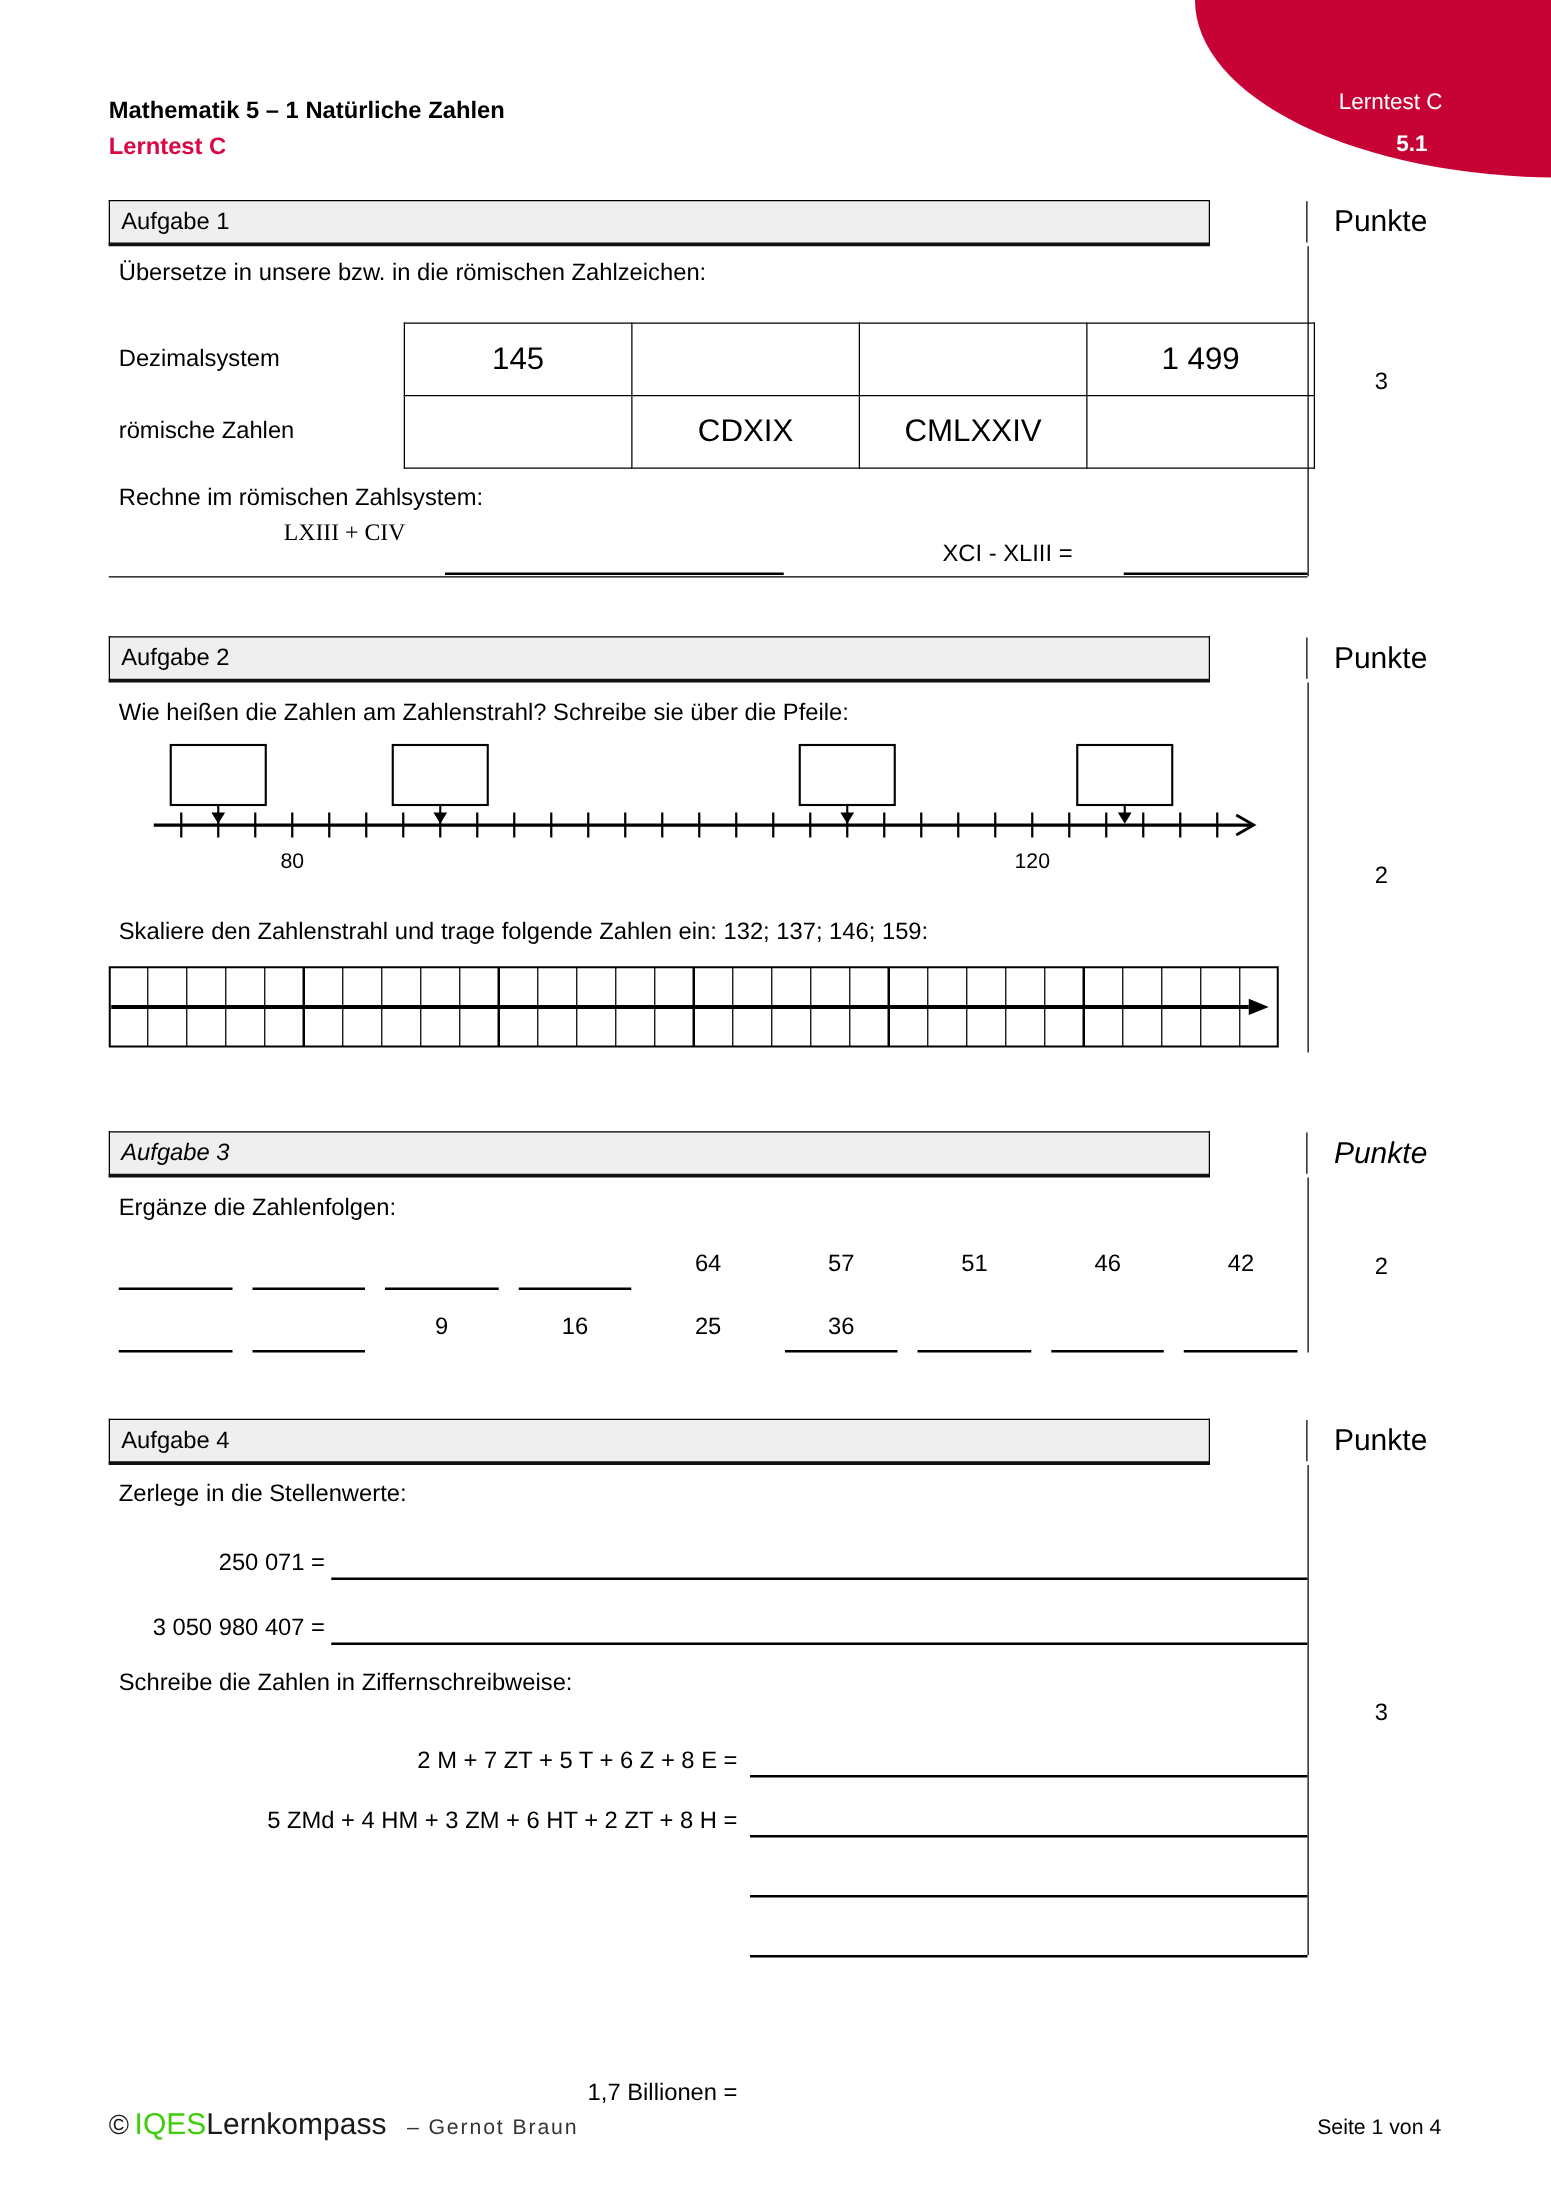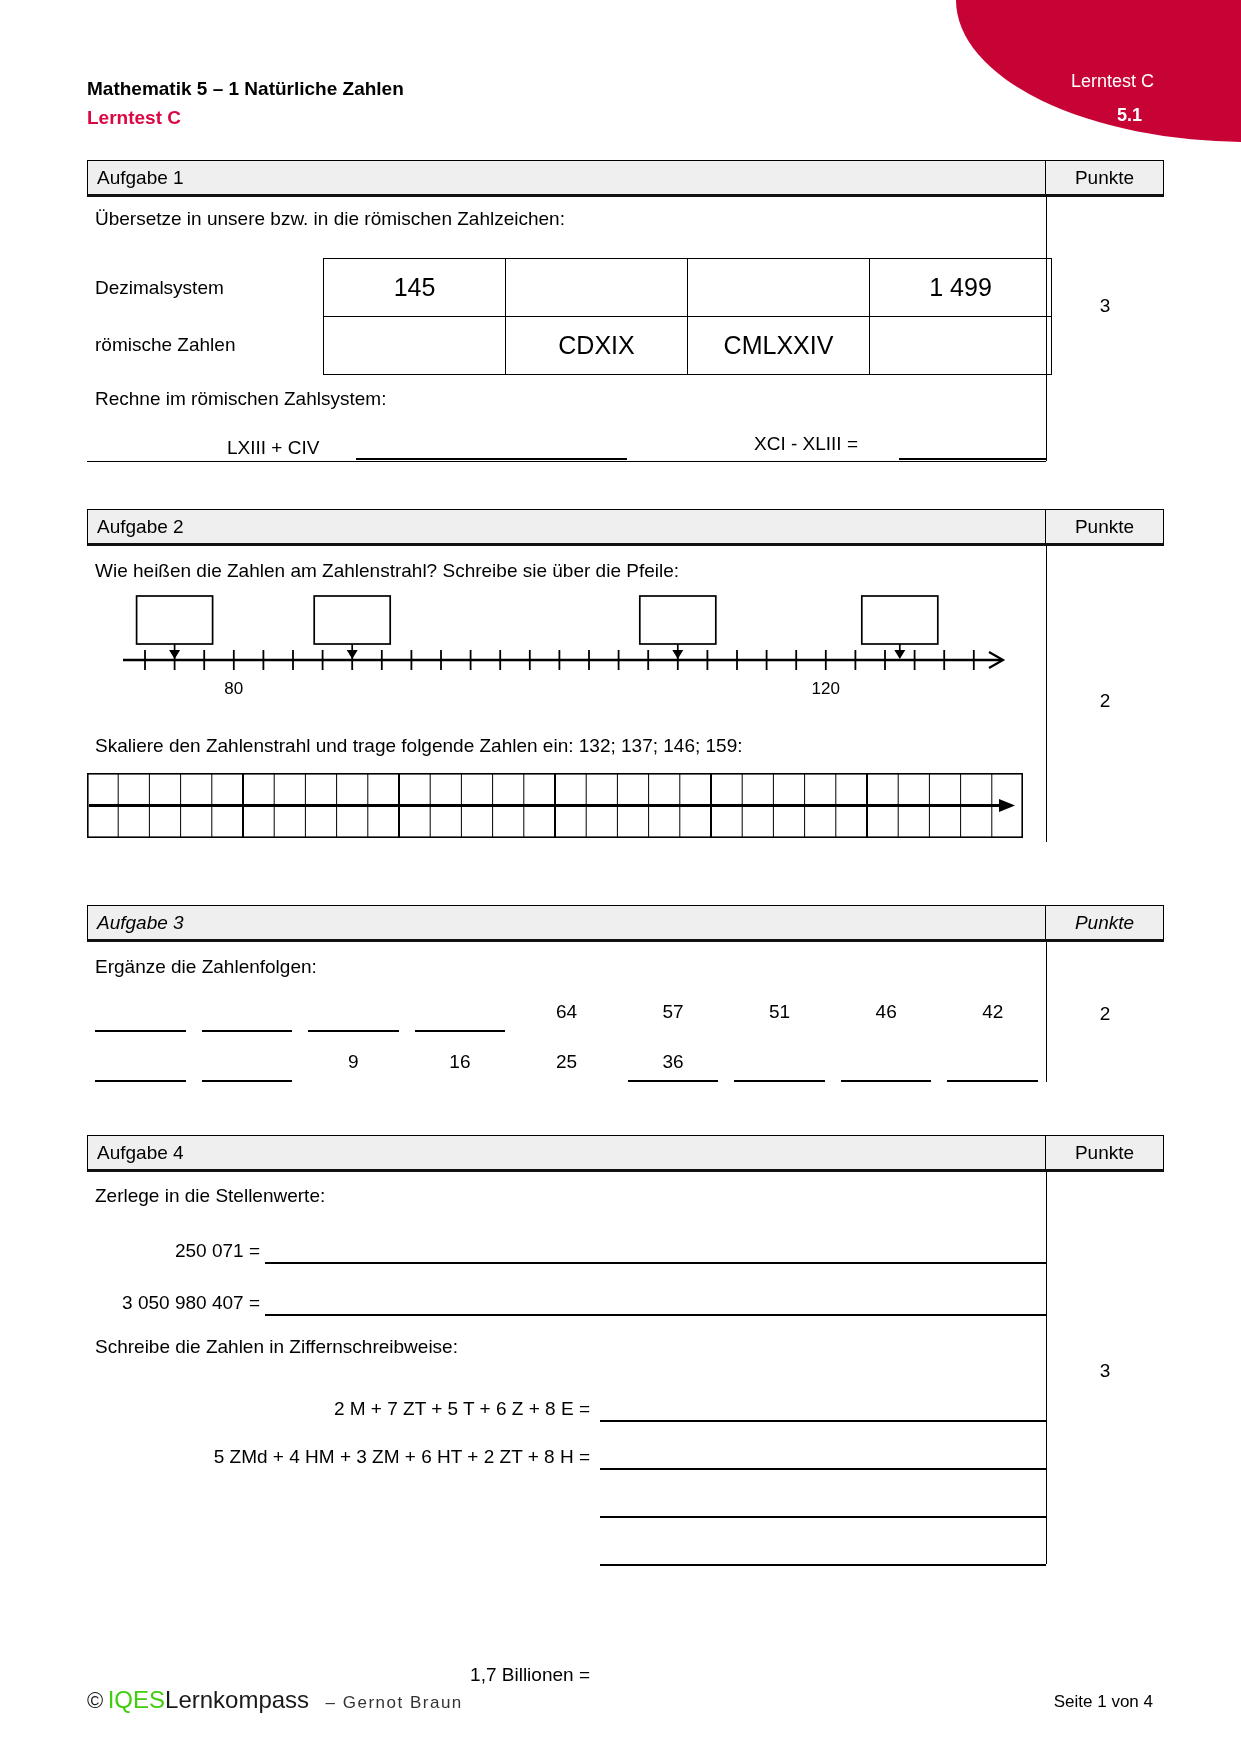--- a/index.html
+++ b/index.html
@@ -6,25 +6,25 @@
   html,body{margin:0;padding:0;background:#fff;}
   .page{position:relative;width:1241px;height:1755px;background:#fff;overflow:hidden;
         font-family:"Liberation Sans","DejaVu Sans",sans-serif;color:#000;}
   .txt{position:absolute;font-size:19px;white-space:nowrap;}
   .t1{position:absolute;left:87px;top:78px;font-size:19px;font-weight:bold;}
   .t2{position:absolute;left:87px;top:107px;font-size:19px;font-weight:bold;color:var(--redtext);}
   .corner{position:absolute;left:956px;top:0;width:292px;height:142px;
           background:var(--red);border-bottom-left-radius:100% 100%;}
   .corner-text{position:absolute;right:94px;top:70px;text-align:right;color:#fff;font-size:18px;line-height:22px;}
   .corner-code{font-weight:bold;margin-top:12px;margin-right:12px;}
-  .hdr{position:absolute;left:87px;width:1077px;height:37px;background:var(--barbg);
+  .hdr{position:absolute;left:87px;width:881px;height:37px;background:var(--barbg);
        border:1.4px solid #000;border-bottom:3.5px solid #111;box-sizing:border-box;}
   .hdr-title{position:absolute;left:9px;top:0;bottom:0;display:flex;align-items:center;font-size:19px;}
   .hdr-punkte{position:absolute;left:957px;top:0;bottom:0;width:118px;border-left:1.4px solid #000;
-              display:flex;align-items:center;justify-content:center;font-size:19px;box-sizing:border-box;}
+              display:flex;align-items:center;justify-content:center;font-size:24px;box-sizing:border-box;}
   .sep{position:absolute;left:1046px;width:0;border-left:1.6px solid #000;}
   .pts{position:absolute;left:1046px;width:118px;text-align:center;font-size:19px;}
   .hline{position:absolute;height:0;border-top:2.2px solid #000;}
   .rtable{position:absolute;left:323px;top:258px;border-collapse:collapse;}
   .rtable td{width:181px;height:57px;border:1.6px solid #000;text-align:center;
              font-size:25px;font-family:inherit;padding:0;}
   .eqlabel{position:absolute;text-align:right;font-size:19px;white-space:nowrap;}
   .seqrow{position:absolute;left:87px;width:959px;height:42px;display:grid;
           grid-template-columns:repeat(9,1fr);}
   .seqcell{position:relative;}
@@ -75,21 +75,21 @@
     <tr>
       <td></td>
       <td>CDXIX</td>
       <td>CMLXXIV</td>
       <td></td>
     </tr>
   </tbody>
     </table>
 
   <div class="txt" style="left:95px;top:388px;">Rechne im römischen Zahlsystem:</div>
-  <div class="txt" style="left:227px;top:437px;">LXIII + CIV</div>
+  <div class="txt" style="left:227px;top:416px;font-family:Liberation Serif, serif;">LXIII + CIV</div>
   <div class="hline" style="left:356px;top:458px;width:271px;"></div>
   <div class="txt" style="left:754px;top:433px;">XCI - XLIII =</div>
   <div class="hline" style="left:899px;top:458px;width:147px;"></div>
   <div class="hline" style="left:87px;top:461px;width:959px;border-top-width:1.6px;"></div>
 
   <div class="hdr" style="top:509px;">
     <div class="hdr-title">Aufgabe 2</div>
     <div class="hdr-punkte">Punkte</div>
   </div>
   <div class="sep" style="top:546px;height:296px;"></div>

